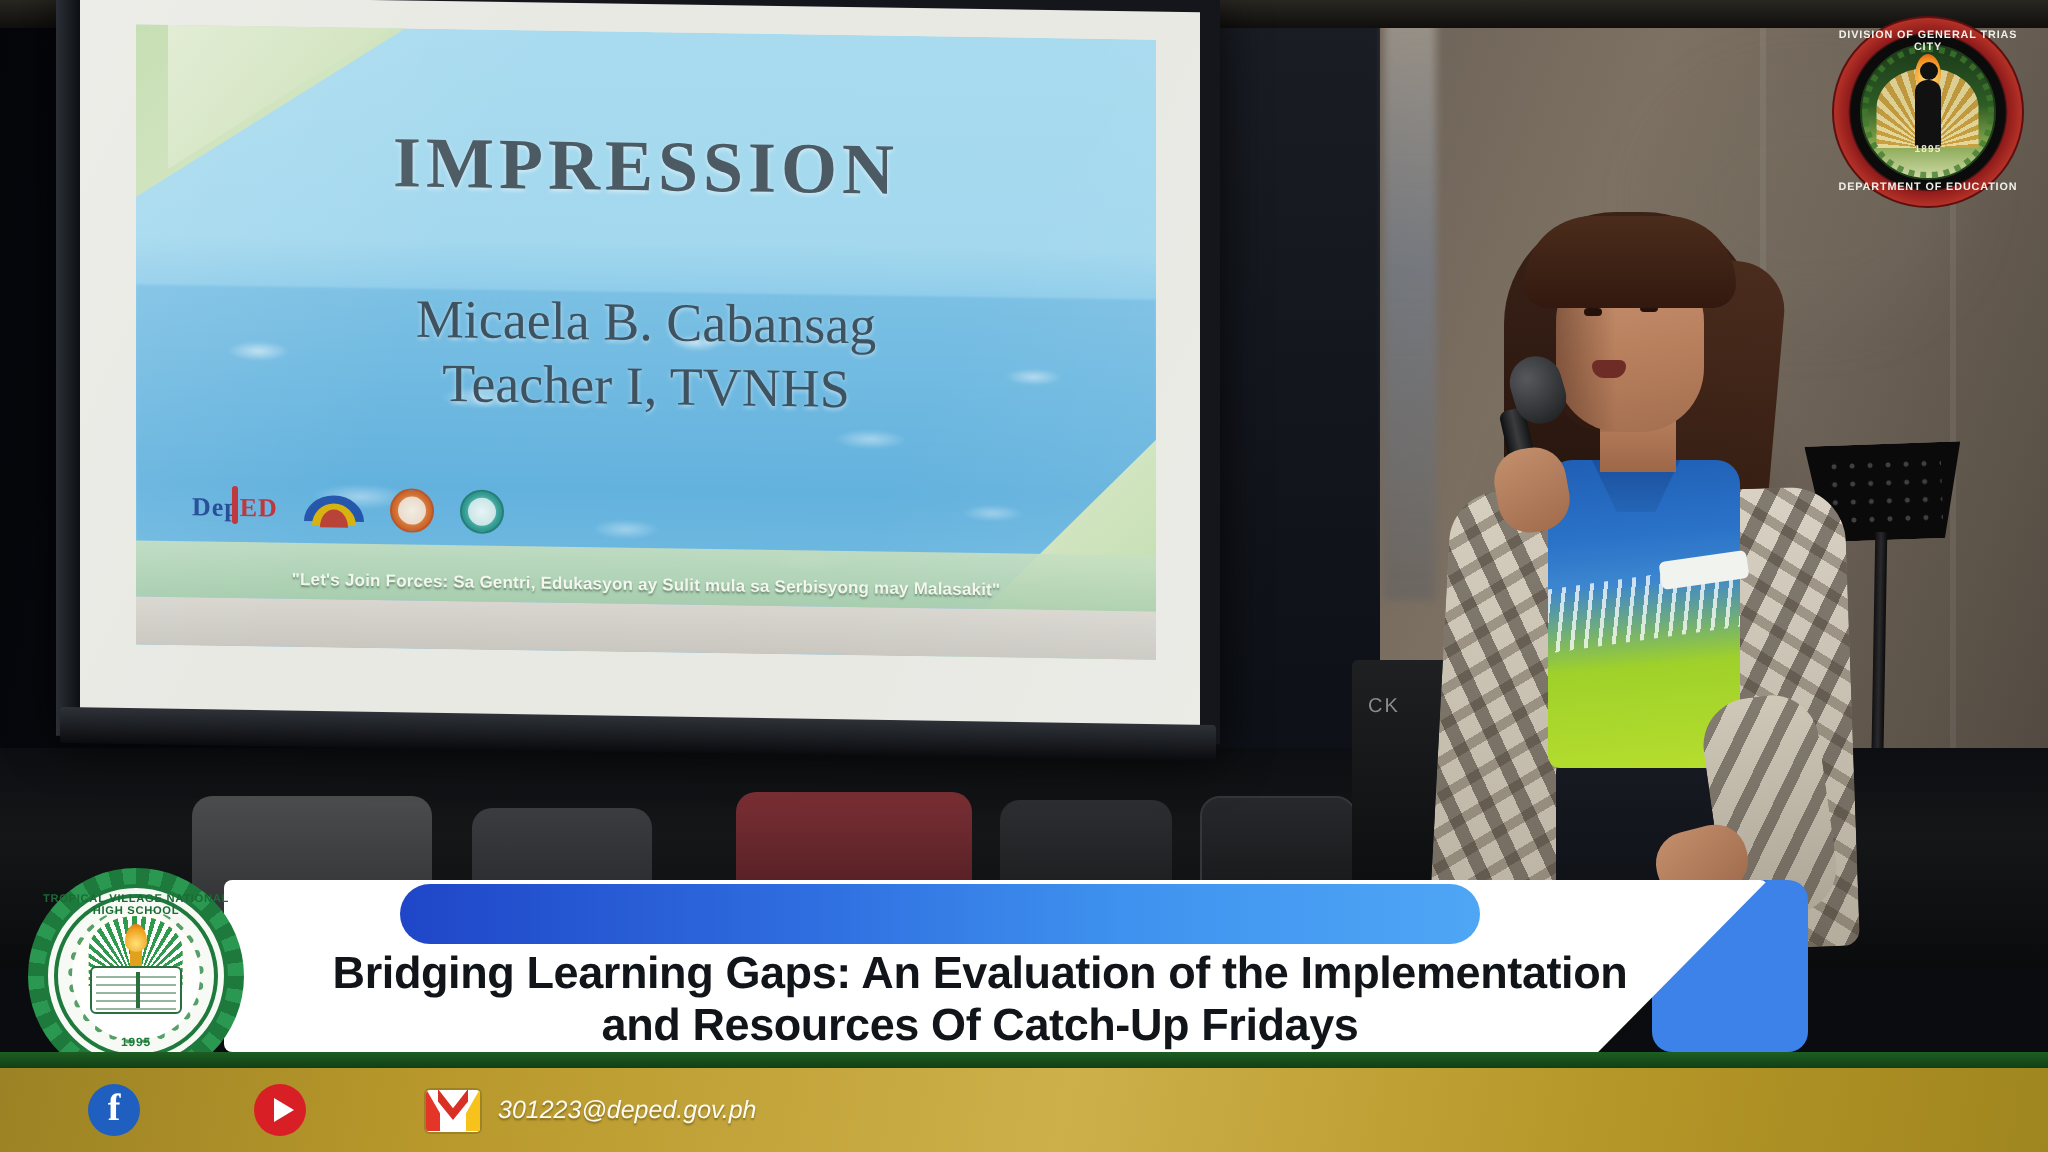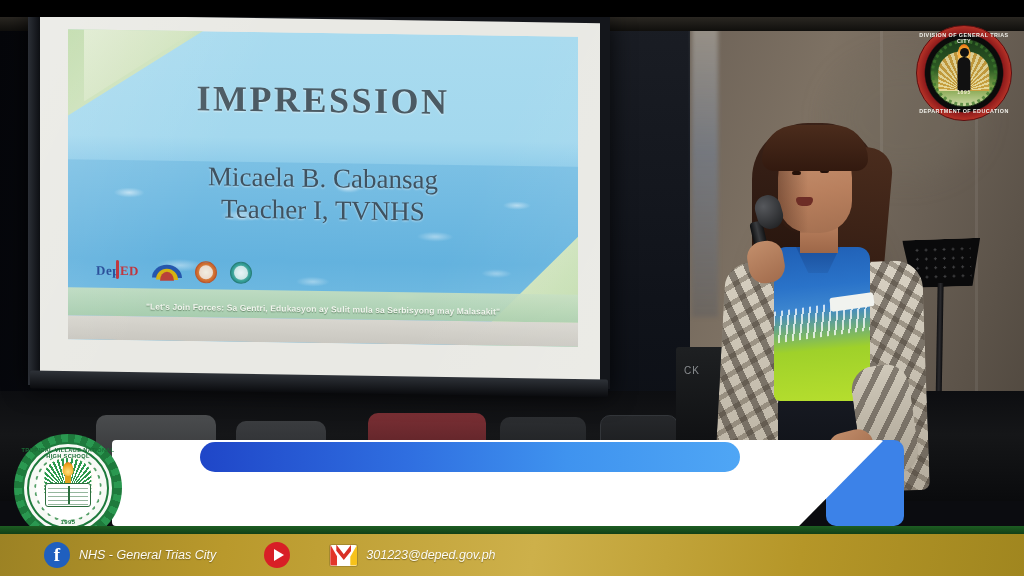--- a/index.html
+++ b/index.html
@@ -3,21 +3,21 @@
 <meta charset="utf-8">
 <style>
   * { margin:0; padding:0; box-sizing:border-box; }
   html,body { width:1024px; height:576px; overflow:hidden; background:#000; }
   body { font-family:"Liberation Sans", sans-serif; }
 
   #stage { position:relative; width:1024px; height:576px; overflow:hidden; }
 
   
   .photo { position:absolute; inset:0; overflow:hidden;
-           background:#0b0c10;margin-top:17px; }
+           background:#0b0c10; }
 
   
   .wall-dark { position:absolute; left:0; top:0; width:640px; height:470px;
                background:linear-gradient(100deg,#05060a 0%,#0a0d14 45%,#0d1018 100%); }
   .wall-mid  { position:absolute; left:545px; top:0; width:150px; height:470px;
                background:linear-gradient(180deg,#1a1d24 0%,#10131a 60%,#0b0e14 100%); }
   .wall-light{ position:absolute; left:690px; top:0; width:334px; height:470px;
                background:linear-gradient(110deg,#6d6257 0%,#7d7163 30%,#6a6055 60%,#4e463d 100%); }
   .wall-seam { position:absolute; top:0; width:3px; height:470px;
                background:rgba(255,255,255,.07); }
@@ -293,21 +293,21 @@
   
   .green-strip { position:absolute; left:0; bottom:42px; width:1024px; height:8px;
              background:linear-gradient(180deg,#1d5e22,#123f16); }
   .gold-bar { position:absolute; left:0; bottom:0; width:1024px; height:42px;
              background:linear-gradient(100deg,#9c8224 0%,#b9992c 22%,#cdb04a 52%,#b59628 78%,#a0861f 100%);
              display:flex; align-items:center; }
   .contact { display:flex; align-items:center; gap:9px; }
   .c-fb    { margin-left:44px; }
   .c-yt    { margin-left:48px; }
   .c-web   { margin-left:52px; }
-  .c-mail  { margin-left:40px; }
+  .c-mail  { margin-left:60px; }
   .c-text  { font-family:"Liberation Sans", sans-serif; font-style:italic;
              font-size:12.5px; line-height:1.28; color:#fdfbf2; white-space:nowrap;
              text-shadow:0 1px 1px rgba(70,55,10,.5); }
 
   .ic { position:relative; flex:0 0 auto; }
   .ic-fb { width:26px; height:26px; border-radius:50%; background:#1f5fbf;
            display:flex; align-items:center; justify-content:center;
            color:#fff; font-family:"Liberation Serif",serif; font-weight:bold; font-size:19px;
            line-height:1; padding-bottom:2px; }
   .ic-yt { width:26px; height:26px; border-radius:50%; background:#d81f26;
@@ -437,20 +437,22 @@
       <div class="ds-year">1895</div>
       <div class="ds-txt-bot">DEPARTMENT OF EDUCATION</div>
     </div>
   </div>
 
   <div class="banner-wrap">
     <div class="banner-blue-tab"></div>
     <div class="banner-white"></div>
     <div class="date-pill"></div>
     <div class="banner-title">
+      <div>Bridging Learning Gaps: An Evaluation of the Implementation</div>
+      <div>and Resources Of Catch-Up Fridays</div>
     </div>
   </div>
 
   <div class="school-seal">
     <div class="ss-scallop"></div>
     <div class="ss-white"></div>
     <div class="ss-ring"></div>
     <div class="ss-laurel"></div>
     <div class="ss-core">
       <div class="ss-rays"></div>
@@ -463,21 +465,20 @@
     <div class="ss-year">1995</div>
     <div class="ss-txt-bot">SAN FRANCISCO, GEN. TRIAS, CAVITE</div>
   </div>
 
   <div class="green-strip"></div>
   <div class="gold-bar">
 
     <div class="contact c-fb">
       <div class="ic ic-fb">f</div>
       <div class="c-text">
-        <div>NHS - General Trias City</div>
       </div>
     </div>
 
     <div class="contact c-yt">
       <div class="ic ic-yt"></div>
     </div>
 
 
     <div class="contact c-mail">
       <div class="ic ic-mail">

